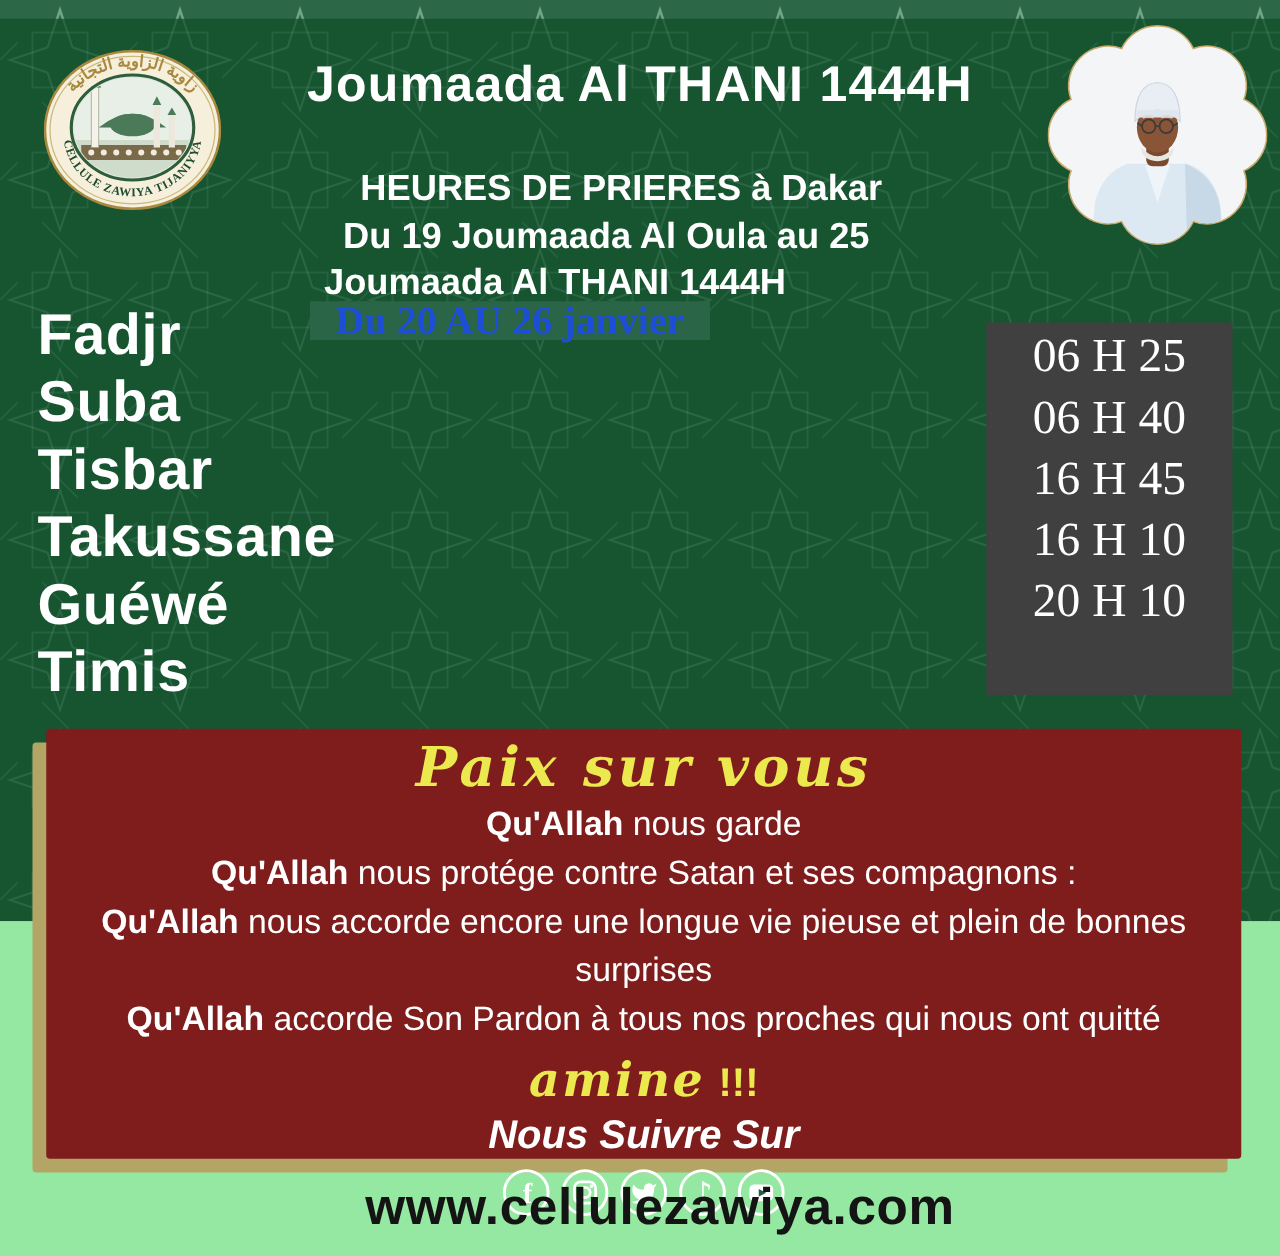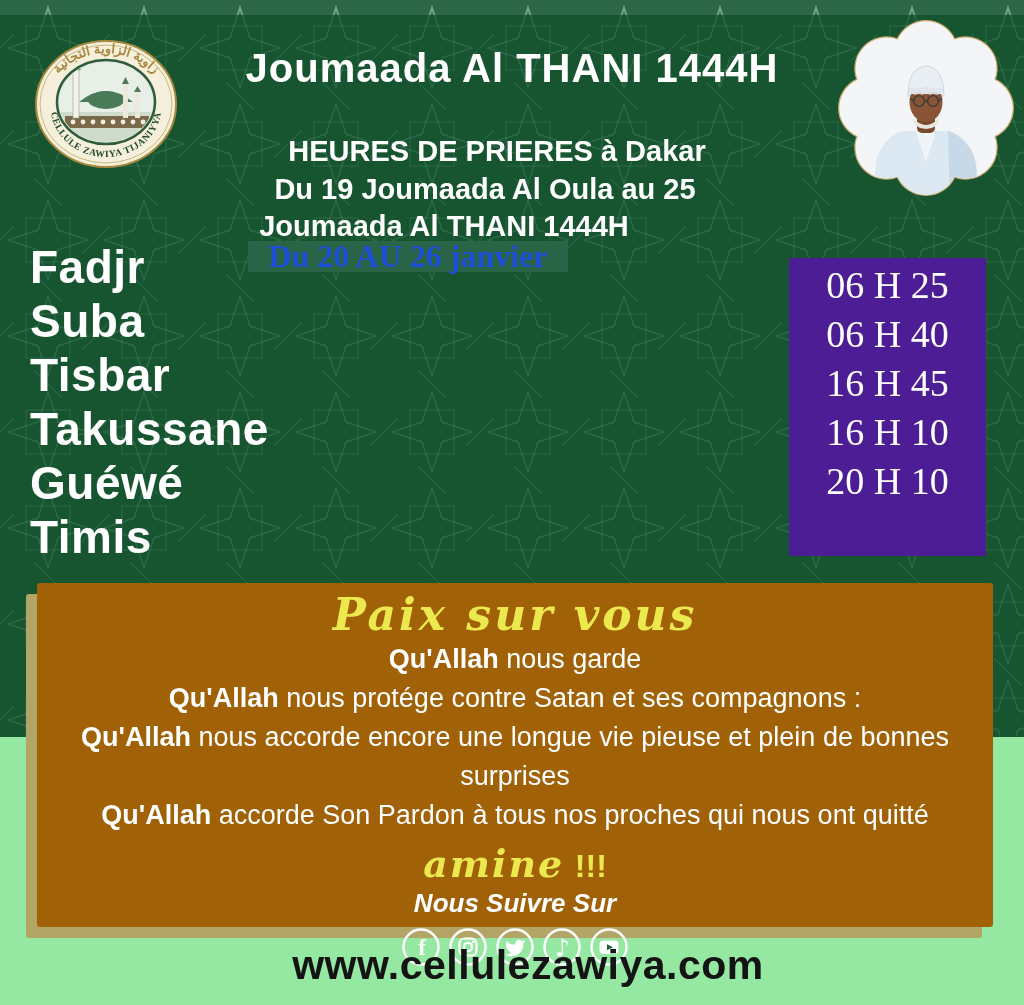--- a/index.html
+++ b/index.html
@@ -14,35 +14,35 @@
   .sub1{top:135px;transform:translateX(-15px);}
   .sub2{top:173px;transform:translateX(-27px);}
   .sub3{top:210px;transform:translateX(-68px);}
   .dateband{left:248px;top:241px;width:320px;height:31px;background:#2b6547;}
   .date{left:248px;top:238px;width:320px;text-align:center;color:#1d4ed8;
         font-family:"Liberation Serif",serif;font-weight:bold;font-size:32px;}
   
   .names{left:30px;top:240px;color:#fff;font-weight:bold;font-size:46px;line-height:54px;
          letter-spacing:0.5px;}
   
-  .panel{left:789px;top:258px;width:197px;height:298px;background:#4c1d95;}
+  .panel{left:789px;top:258px;width:197px;height:298px;background:#404040;}
   .times{position:absolute;left:0;top:3px;width:100%;text-align:center;color:#fff;
          font-family:"Liberation Serif",serif;font-size:38px;line-height:49px;}
   
-  .msgbox{left:37px;top:583px;width:956px;height:344px;background:#a16207;
+  .msgbox{left:37px;top:583px;width:956px;height:344px;background:#7f1d1d;
           box-shadow:-11px 11px 0 #b2a566;border-radius:3px;text-align:center;color:#fff;}
   .greet{margin-top:6px;font-family:"DejaVu Serif",serif;font-style:italic;font-weight:bold;
          color:#ece94e;font-size:44px;letter-spacing:3px;}
   .mline{font-size:27px;line-height:39px;}
   .mline b{font-weight:bold;}
   .amine{margin-top:6px;font-size:38px;}
   .amine .scr{font-family:"DejaVu Serif",serif;font-style:italic;font-weight:bold;
               color:#ece94e;letter-spacing:2px;}
   .amine .marks{color:#ece94e;font-weight:bold;font-size:32px;}
-  .follow{margin-top:2px;font-weight:bold;font-style:italic;font-size:26px;}
+  .follow{margin-top:2px;font-weight:bold;font-style:italic;font-size:32px;}
   .social{margin-top:8px;display:flex;justify-content:center;gap:7px;}
   .social svg{display:block;}
   
   .footer{left:0;top:942px;width:1024px;text-align:center;color:#141414;
           font-weight:bold;font-size:41px;letter-spacing:0.5px;margin-left:16px;}
   
   .logo{left:35px;top:40px;}
   .portrait{left:838px;top:10px;}
 </style>
 </head>

